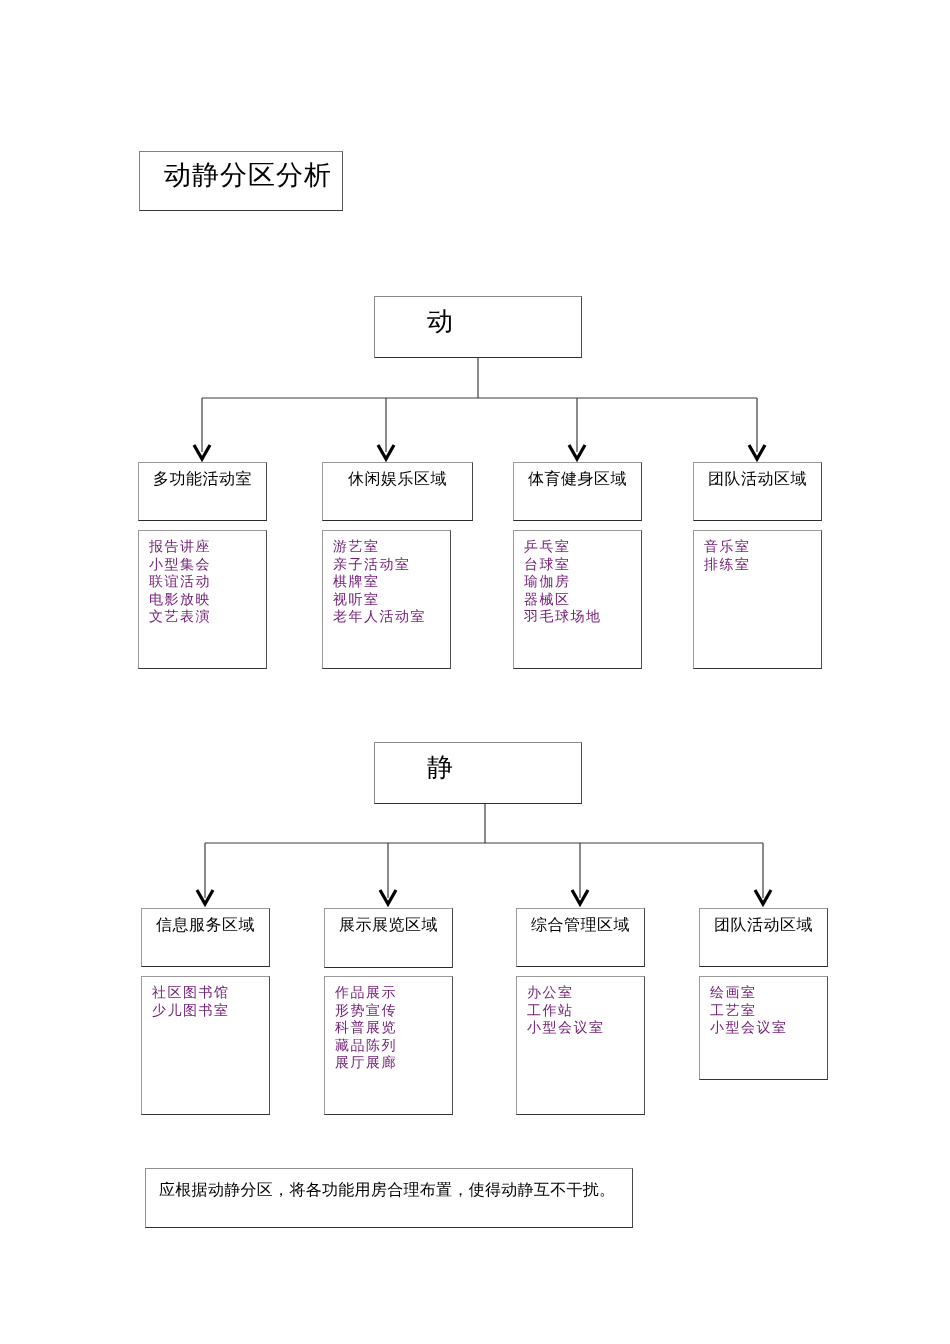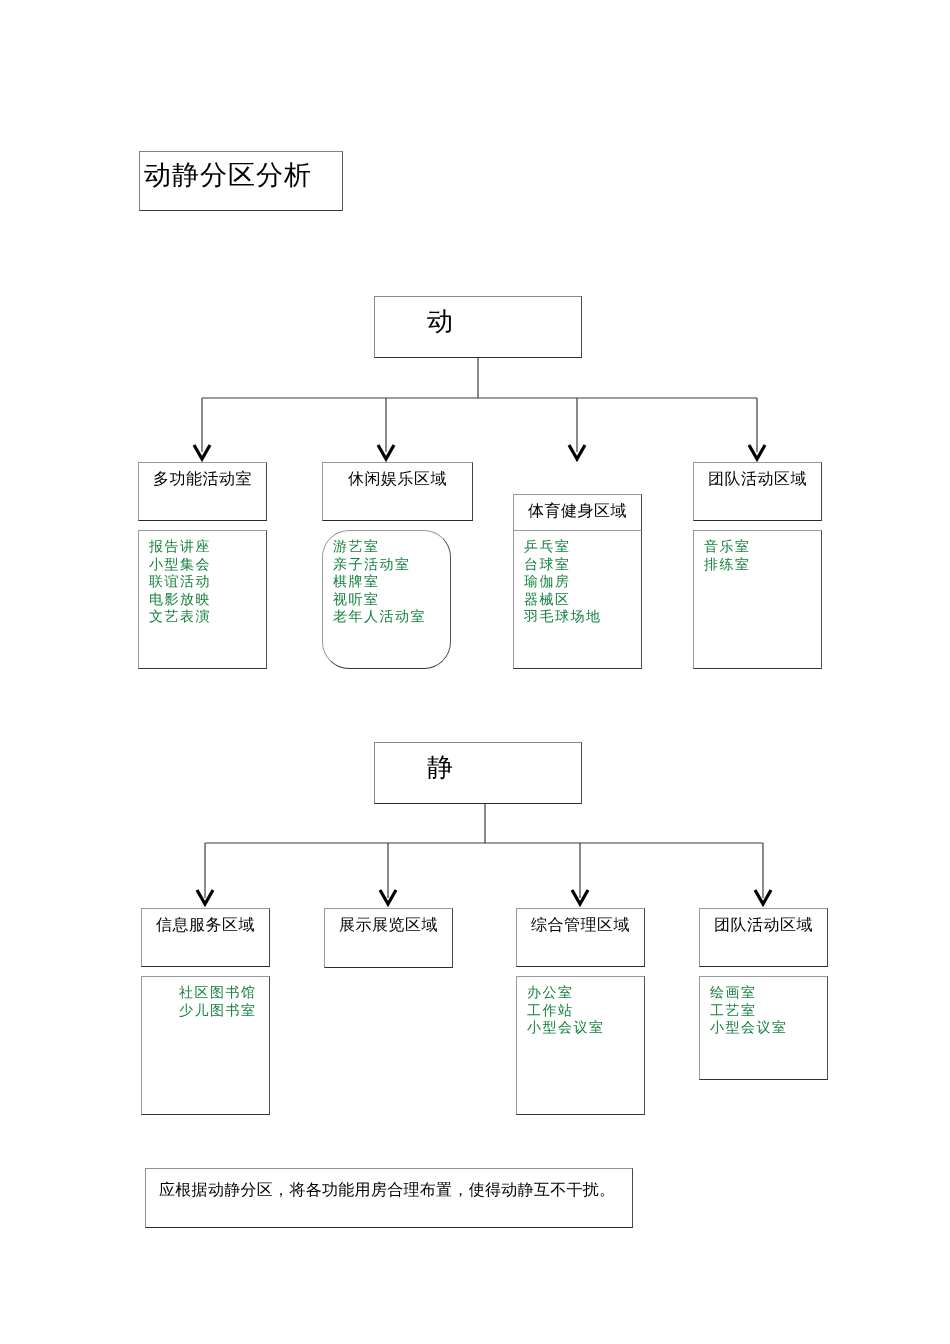--- a/index.html
+++ b/index.html
@@ -26,21 +26,21 @@
     box-sizing: border-box;
     background: #ffffff;
   }
   .title-box {
     border: 1px solid #808080;
     border-right-color: #5a5a5a;
     border-bottom-color: #3a3a3a;
   }
   .title-box .txt {
     position: absolute;
-    left: 4px;
+    left: 24px;
     top: 6px;
     font-size: 27px;
     line-height: 34px;
     letter-spacing: 1px;
     white-space: nowrap;
     font-family: Liberation Serif, serif;
   }
 
   .root-box {
     border: 1px solid #8a8a8a;
@@ -84,21 +84,21 @@
   }
   .list-box ul {
     margin: 0;
     padding: 7px 0 0 10px;
     list-style: none;
   }
   .list-box li {
     font-family: Liberation Serif, serif;
     font-size: 14px;
     line-height: 17.5px;
-    color: #15803d;
+    color: #701a75;
     letter-spacing: 1.5px;
     white-space: nowrap;
   }
 
   .note-box {
     border: 1px solid #8f8f8f;
     border-right-color: #4a4a4a;
     border-bottom-color: #303030;
   }
   .note-box .txt {
@@ -172,31 +172,31 @@
       <li>小型集会</li>
       <li>联谊活动</li>
       <li>电影放映</li>
       <li>文艺表演</li>
     </ul>
   </div>
 
   <div class="box head-box" style="left:322px; top:462px; width:151px; height:59px;">
     <div class="txt">休闲娱乐区域</div>
   </div>
-  <div class="box list-box" style="left:322px; top:530px; width:129px; height:139px;border-radius:27px;">
+  <div class="box list-box" style="left:322px; top:530px; width:129px; height:139px;">
     <ul>
       <li>游艺室</li>
       <li>亲子活动室</li>
       <li>棋牌室</li>
       <li>视听室</li>
       <li>老年人活动室</li>
     </ul>
   </div>
 
-  <div class="box head-box" style="left:513px; top:462px; width:129px; height:59px;margin-top:32px;">
+  <div class="box head-box" style="left:513px; top:462px; width:129px; height:59px;">
     <div class="txt">体育健身区域</div>
   </div>
   <div class="box list-box" style="left:513px; top:530px; width:129px; height:139px;">
     <ul>
       <li>乒乓室</li>
       <li>台球室</li>
       <li>瑜伽房</li>
       <li>器械区</li>
       <li>羽毛球场地</li>
     </ul>
@@ -225,29 +225,38 @@
     <line x1="763" y1="843" x2="763" y2="898"></line>
     <polyline class="head" points="197,890 205,904 213,890"></polyline>
     <polyline class="head" points="380,890 388,904 396,890"></polyline>
     <polyline class="head" points="572,890 580,904 588,890"></polyline>
     <polyline class="head" points="755,890 763,904 771,890"></polyline>
   </svg>
 
   <div class="box head-box" style="left:141px; top:908px; width:129px; height:59px;">
     <div class="txt">信息服务区域</div>
   </div>
-  <div class="box list-box" style="left:141px; top:976px; width:129px; height:139px;padding-left:27px;">
+  <div class="box list-box" style="left:141px; top:976px; width:129px; height:139px;">
     <ul>
       <li>社区图书馆</li>
       <li>少儿图书室</li>
     </ul>
   </div>
 
   <div class="box head-box" style="left:324px; top:908px; width:129px; height:60px;">
     <div class="txt">展示展览区域</div>
+  </div>
+  <div class="box list-box" style="left:324px; top:976px; width:129px; height:139px;">
+    <ul>
+      <li>作品展示</li>
+      <li>形势宣传</li>
+      <li>科普展览</li>
+      <li>藏品陈列</li>
+      <li>展厅展廊</li>
+    </ul>
   </div>
 
   <div class="box head-box" style="left:516px; top:908px; width:129px; height:59px;">
     <div class="txt">综合管理区域</div>
   </div>
   <div class="box list-box" style="left:516px; top:976px; width:129px; height:139px;">
     <ul>
       <li>办公室</li>
       <li>工作站</li>
       <li>小型会议室</li>

